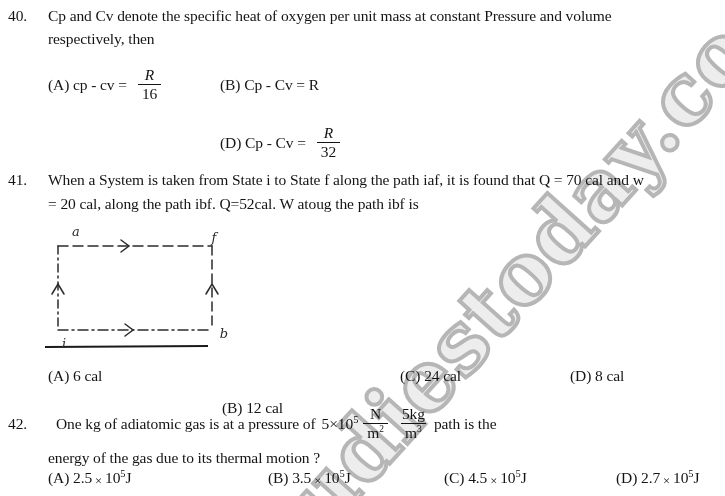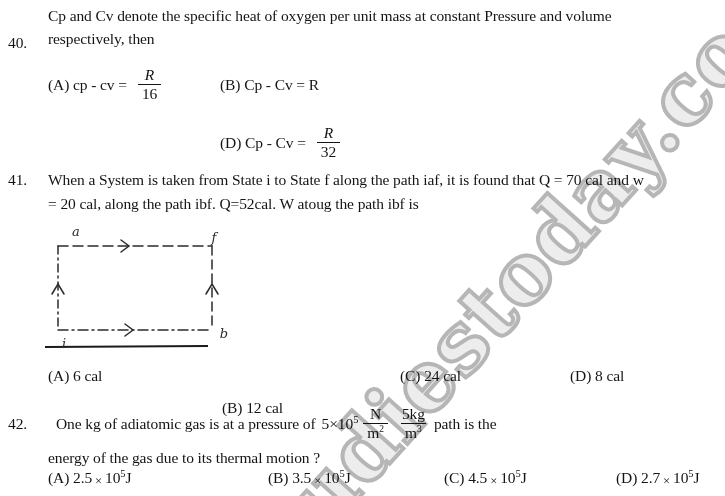--- a/index.html
+++ b/index.html
@@ -41,21 +41,21 @@
 </style>
 </head>
 <body>
 
 <div class="page">
 
   <div class="watermark">studiestoday.com</div>
 
   <div class="content">
 
-    <div class="t" style="left:8px; top:6px;margin-top:27px;">40.</div>
+    <div class="t" style="left:8px; top:6px;">40.</div>
     <div class="t" style="left:48px; top:6px;">Cp and Cv denote the specific heat of oxygen per unit mass at constant Pressure and volume</div>
     <div class="t" style="left:48px; top:29px;">respectively, then</div>
 
     <div class="t frow" style="left:48px; top:56px; height:56px;">
       <span class="mgap">(A) cp - cv =</span>
       <span class="frac">
         <span class="num it">R</span>
         <span class="den">16</span>
       </span>
     </div>

